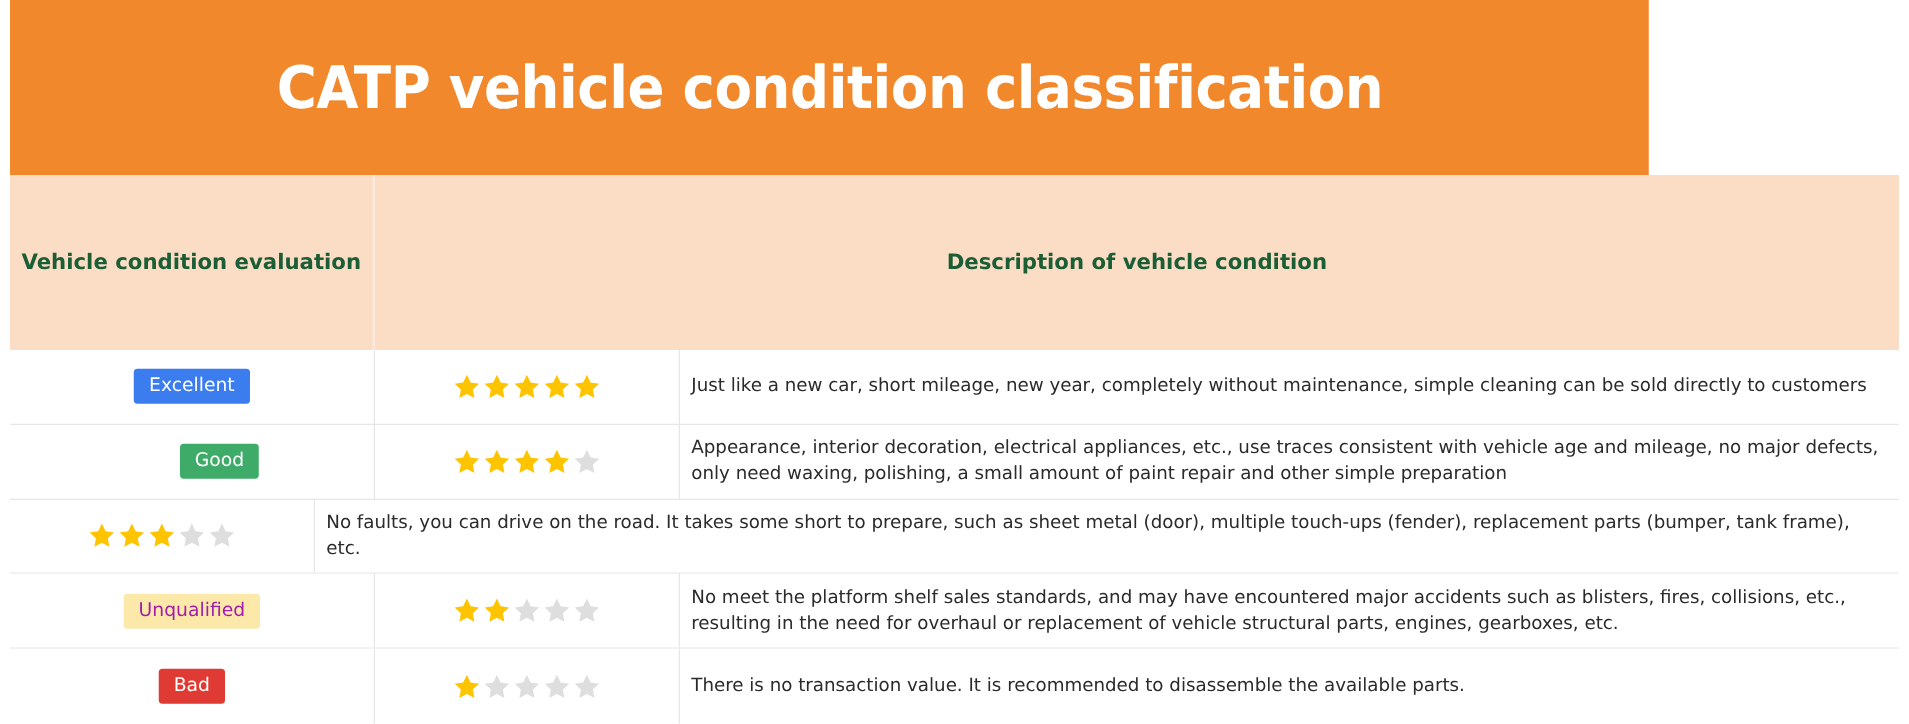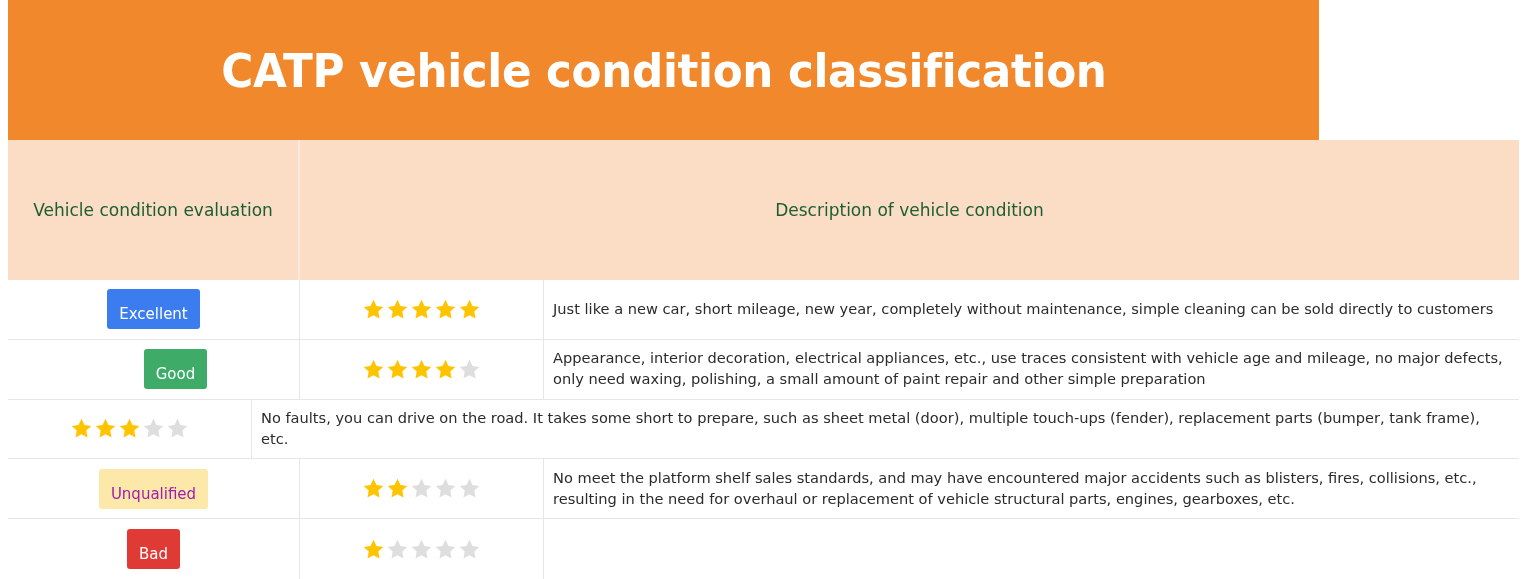--- a/index.html
+++ b/index.html
@@ -63,21 +63,21 @@
   .head-row {
     height: 140px;
     background: #FBDCC4;
   }
 
   .head-cell {
     display: flex;
     align-items: center;
     color: #1B5E35;
     font-family: "DejaVu Sans", sans-serif;
-    font-weight: normal;
+    font-weight: bold;
     font-size: 17px;
     line-height: 1.2;
     background: #FBDCC4;
   }
 
   .head-cell.c1 {
     width: 292px;
     justify-content: center;
     border-right: 2px solid #FDEADC;
   }
@@ -122,21 +122,21 @@
     font-size: 14.6px;
     line-height: 1.42;
   }
 
   
   .badge {
     display: inline-block;
     font-family: "DejaVu Sans", sans-serif;
     font-size: 15px;
     line-height: 1;
-    padding: 18px 12px 7px 12px;
+    padding: 6px 12px 7px 12px;
     border-radius: 3px;
     white-space: nowrap;
   }
   .badge.excellent   { background: #3B7DEE; color: #ffffff; }
   .badge.good        { background: #3EAC68; color: #ffffff; margin-left: 44px; }
   .badge.general     { background: #CDEFD9; color: #3d3d3d; }
   .badge.unqualified { background: #FCE8A8; color: #a21caf; }
   .badge.bad         { background: #E03A34; color: #ffffff; }
 
   
@@ -328,17 +328,18 @@
                   <path fill="#DEDEDE" d="M12 1.8l3.1 6.6 7.1 .9-5.2 4.9 1.3 7.1L12 17.9 5.7 21.3 7 14.2 1.8 9.3l7.1-.9z"></path>
                 </svg>
               </span>
               <span class="star">
                 <svg width="23" height="23" viewBox="0 0 24 24" aria-hidden="true">
                   <path fill="#DEDEDE" d="M12 1.8l3.1 6.6 7.1 .9-5.2 4.9 1.3 7.1L12 17.9 5.7 21.3 7 14.2 1.8 9.3l7.1-.9z"></path>
                 </svg>
               </span>
             </div>
           </div>
+          <div class="cell c3">There is no transaction value. It is recommended to disassemble the available parts.</div>
         </div>
       </div>
 
   </div>
 </div>
 
 </body></html>

